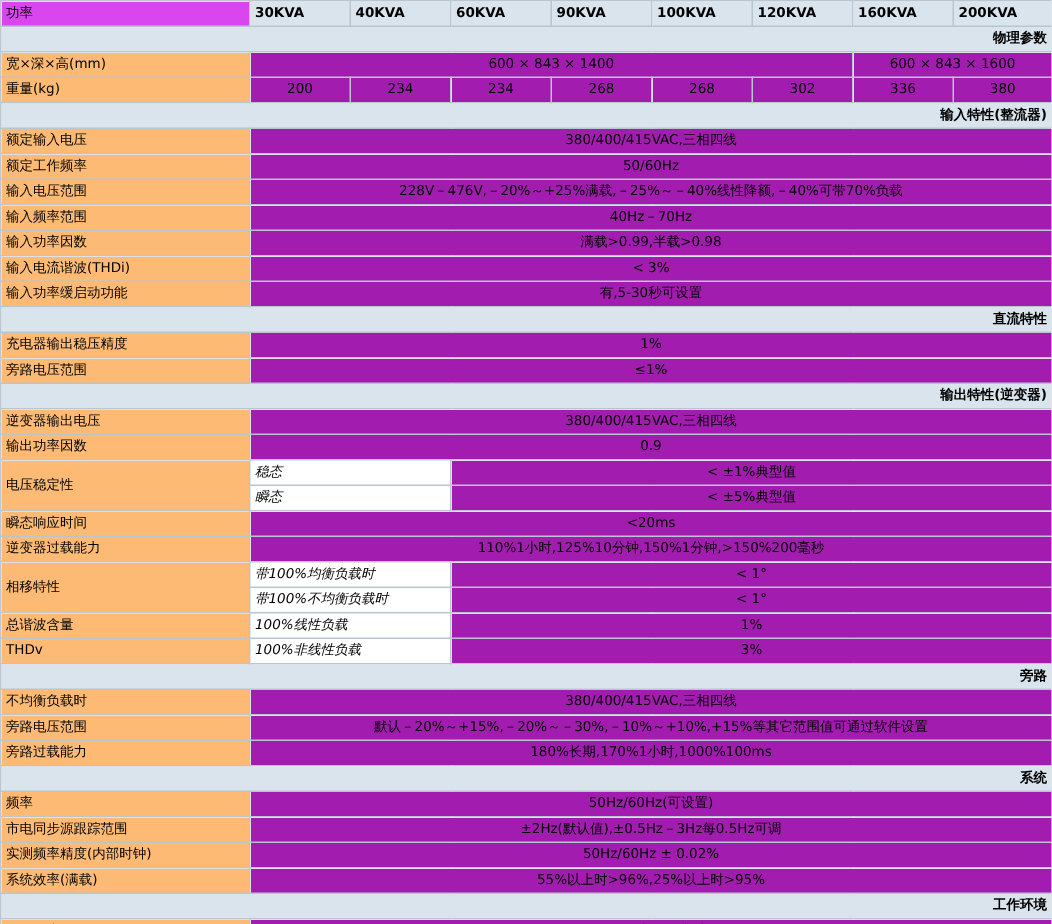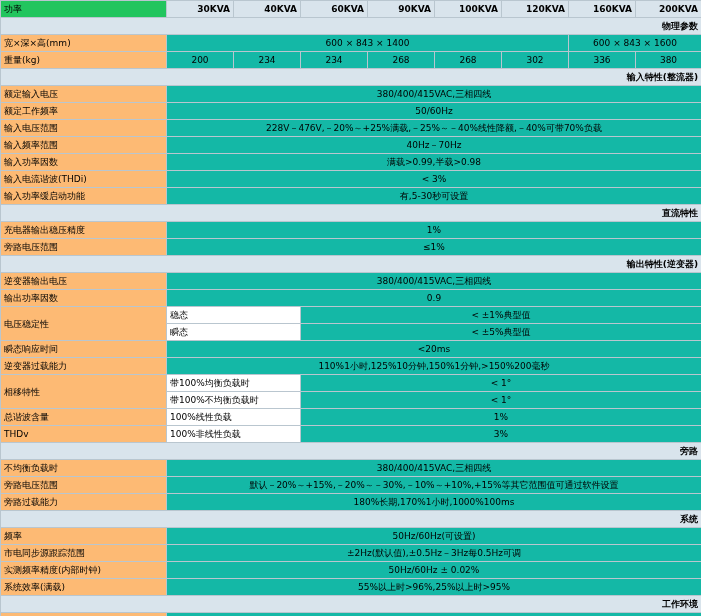--- a/index.html
+++ b/index.html
@@ -21,47 +21,48 @@
     padding:1px 3px;
     line-height:12px;
     height:14px;
     vertical-align:middle;
     overflow:hidden;
     white-space:nowrap;
   }
   
   tr.head td{
     background:#d9e4ec;
-    text-align:right;
+    text-align:left;
     font-weight:bold;
     font-size:9px;
   }
   tr.head td.lbl{
     text-align:left;
-    background:#22c55e;
+    background:#d946ef;
     font-weight:normal;
     margin-top:20px;
   }
   
   tr.section td{
     background:#d9e4ec;
     font-weight:bold;
     text-align:right;
   }
   td.lbl{
     text-align:left;
     background:#fdba74;
   }
   td.sub{
     text-align:left;
     background:#ffffff;
+    font-style:italic;
   }
   td.val{
     text-align:center;
-    background:#14b8a6;
+    background:#a21caf;
   }
 </style>
 </head>
 <body>
 
 <table class="spec">
   <colgroup>
     <col style="width:166px">
     <col style="width:67px">
       <col style="width:67px">

